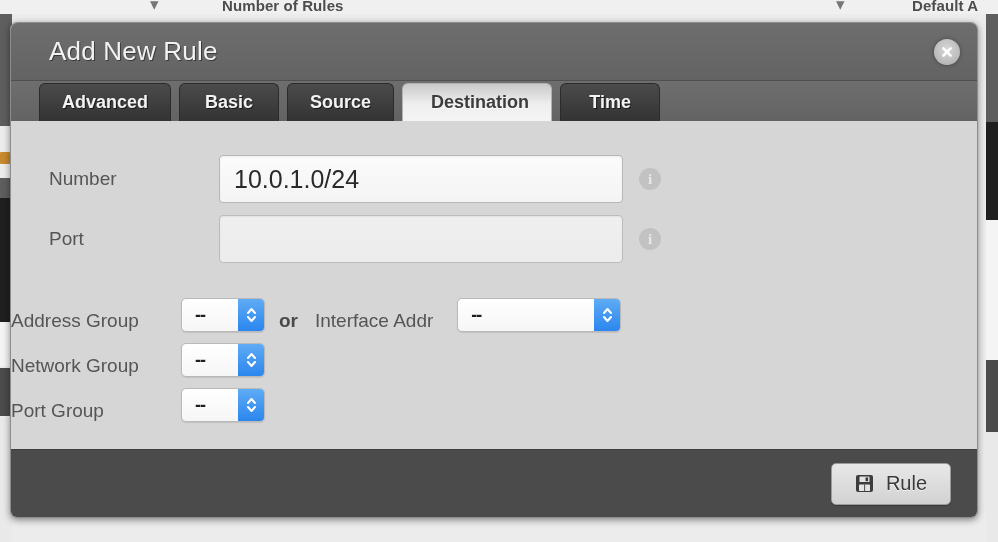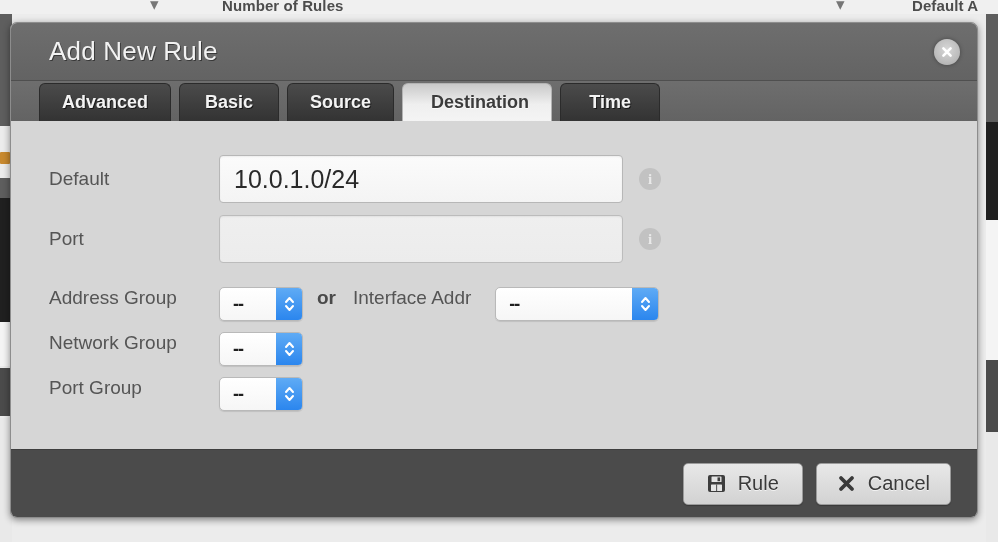--- a/index.html
+++ b/index.html
@@ -193,23 +193,22 @@
     color: #e9e9e9;
     font-size: 15px;
     font-weight: bold;
     font-family: "Liberation Serif", serif;
     line-height: 1;
   }
 
   
   .group-row {
     display: flex;
-    align-items: flex-start;
+    align-items: flex-end;
     height: 45px;
-    padding-left: 38px;
   }
   .group-label {
     width: 170px;
     font-size: 19px;
     color: #555555;
     flex: 0 0 auto;
   }
   .select {
     position: relative;
     height: 34px;
@@ -328,21 +327,21 @@
     <div class="tab">Advanced</div>
     <div class="tab">Basic</div>
     <div class="tab">Source</div>
     <div class="tab active">Destination</div>
     <div class="tab">Time</div>
   </div>
 
   <div class="modal-body">
 
     <div class="field-row">
-      <div class="field-label">Default</div>
+      <div class="field-label">Number</div>
       <input class="text-input" type="text" value="10.0.1.0/24" style="">
       <div class="info-icon">
         <span>i</span>
       </div>
     </div>
 
     <div class="field-row">
       <div class="field-label">Port</div>
       <input class="text-input empty" type="text" value="" style="">
       <div class="info-icon">
@@ -414,23 +413,15 @@
           <rect x="1" y="1" width="17" height="17" rx="2" fill="#3d3d3d"></rect>
           <rect x="4.5" y="2.5" width="10" height="5.5" rx="0.6" fill="#e4e4e4"></rect>
           <rect x="10.5" y="3.4" width="2.6" height="3.8" fill="#3d3d3d"></rect>
           <rect x="4" y="10.5" width="11" height="6.5" rx="0.6" fill="#e4e4e4"></rect>
           <rect x="9.2" y="10.5" width="0.9" height="6.5" fill="#3d3d3d"></rect>
         </svg>
       </span>
       <span>Rule</span>
     </button>
 
-    <button class="footer-button">
-      <span class="btn-icon">
-        <svg width="19" height="19" viewBox="0 0 19 19" aria-hidden="true">
-          <path d="M4 4 L15 15 M15 4 L4 15" stroke="#3a3a3a" stroke-width="3.8" stroke-linecap="round"></path>
-        </svg>
-      </span>
-      <span>Cancel</span>
-    </button>
   </div>
 
 </div>
 
 </body></html>

